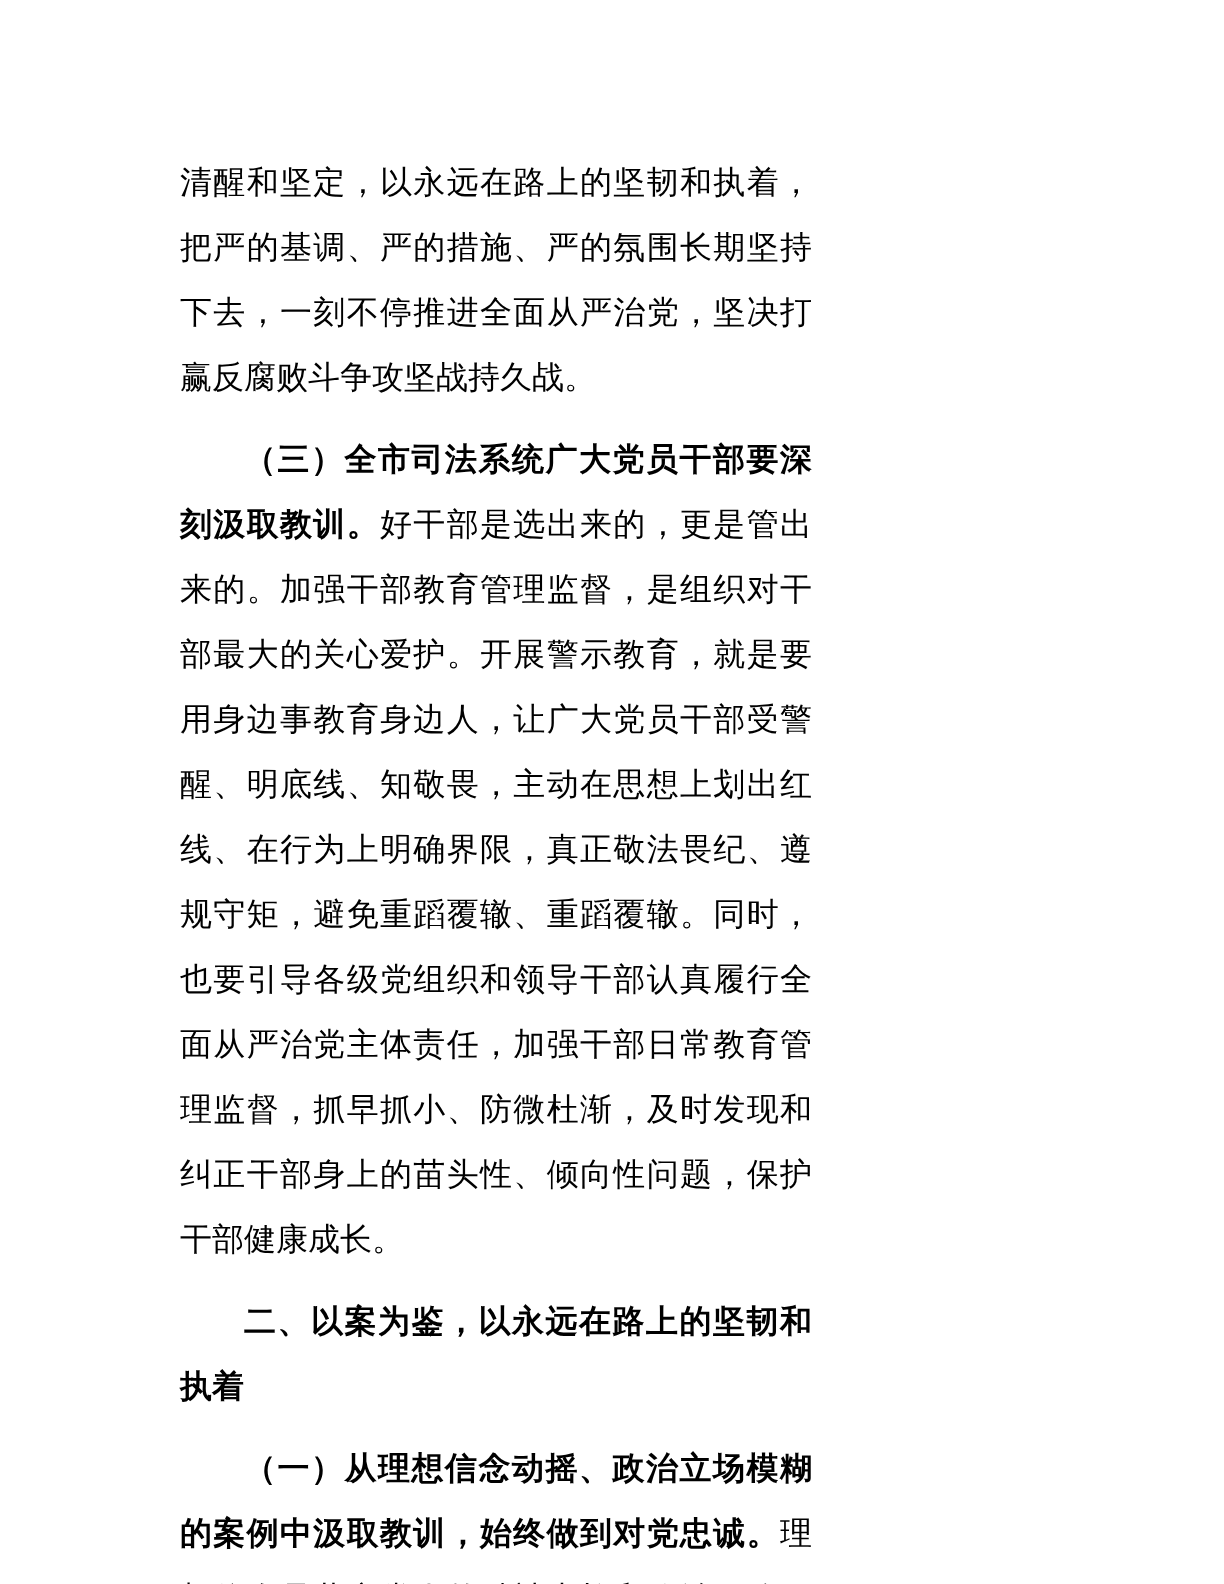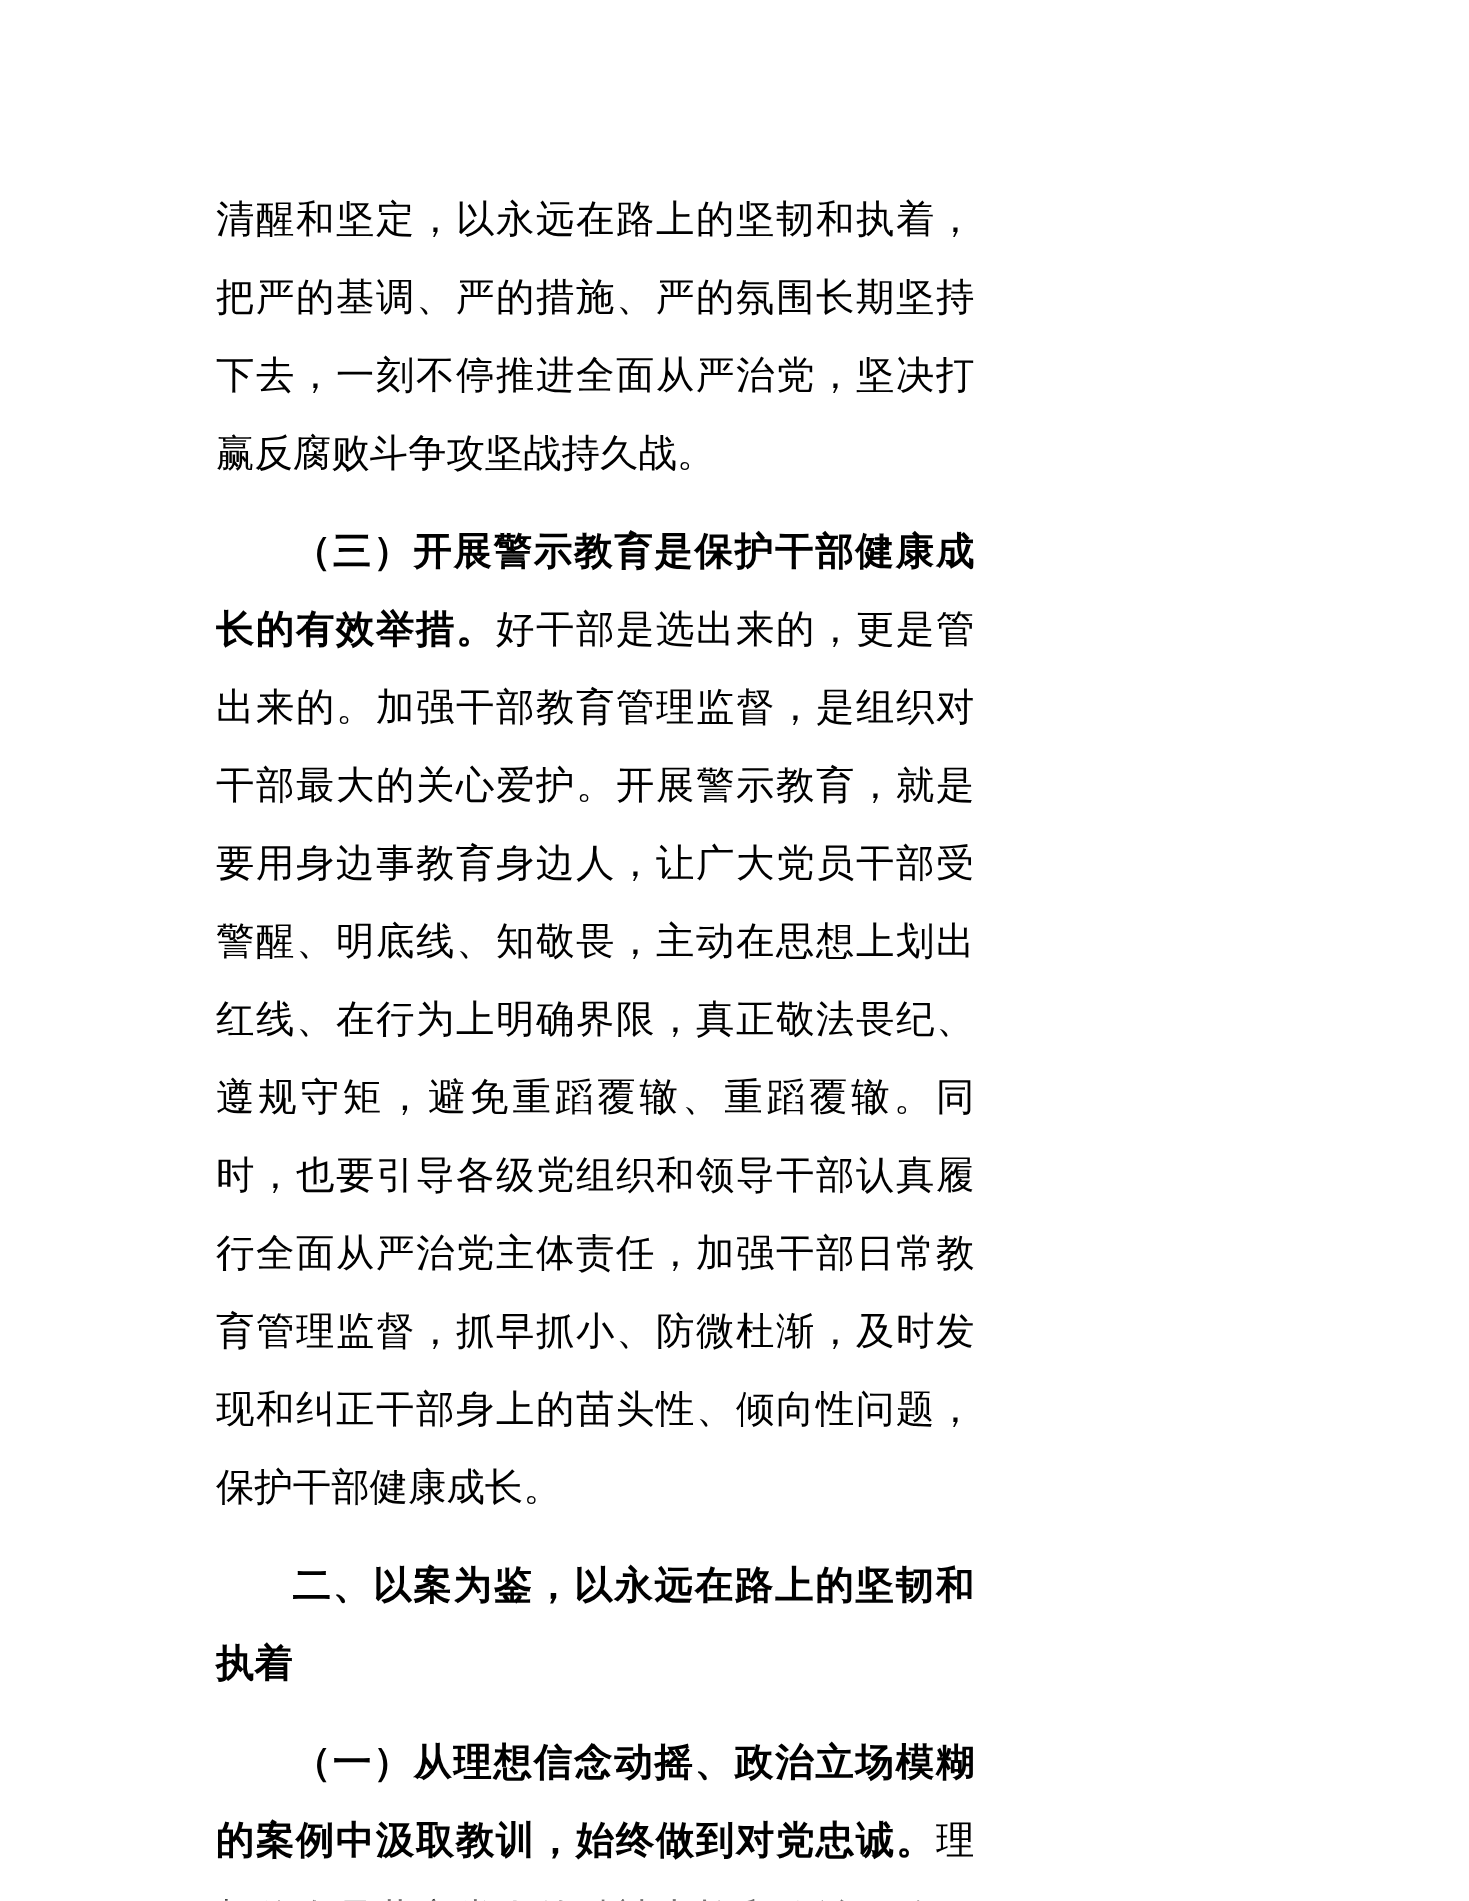--- a/index.html
+++ b/index.html
@@ -40,21 +40,21 @@
 </head>
 <body>
 
 <div class="page">
 
   <p class="para">
     <span class="run-regular">清醒和坚定，以永远在路上的坚韧和执着，把严的基调、严的措施、严的氛围长期坚持下去，一刻不停推进全面从严治党，坚决打赢反腐败斗争攻坚战持久战。</span>
   </p>
 
   <p class="para indent">
-    <span class="run-bold">（三）开展警示教育是保护干部健康成长的有效举措。</span><span class="run-regular">好干部是选出来的，更是管出来的。加强干部教育管理监督，是组织对干部最大的关心爱护。开展警示教育，就是要用身边事教育身边人，让广大党员干部受警醒、明底线、知敬畏，主动在思想上划出红线、在行为上明确界限，真正敬法畏纪、遵规守矩，避免重蹈覆辙、重蹈覆辙。同时，也要引导各级党组织和领导干部认真履行全面从严治党主体责任，加强干部日常教育管理监督，抓早抓小、防微杜渐，及时发现和纠正干部身上的苗头性、倾向性问题，保护干部健康成长。</span>
+    <span class="run-bold">（三）全市司法系统广大党员干部要深刻汲取教训。</span><span class="run-regular">好干部是选出来的，更是管出来的。加强干部教育管理监督，是组织对干部最大的关心爱护。开展警示教育，就是要用身边事教育身边人，让广大党员干部受警醒、明底线、知敬畏，主动在思想上划出红线、在行为上明确界限，真正敬法畏纪、遵规守矩，避免重蹈覆辙、重蹈覆辙。同时，也要引导各级党组织和领导干部认真履行全面从严治党主体责任，加强干部日常教育管理监督，抓早抓小、防微杜渐，及时发现和纠正干部身上的苗头性、倾向性问题，保护干部健康成长。</span>
   </p>
 
   <p class="para indent">
     <span class="run-bold">二、以案为鉴，以永远在路上的坚韧和执着</span>
   </p>
 
 
   <p class="para indent">
     <span class="run-bold">（一）从理想信念动摇、政治立场模糊的案例中汲取教训，始终做到对党忠诚。</span><span class="run-regular">理想信念是共产党人的精神支柱和政治灵魂。警示教育片中的一些党员干部，之所以走上违纪违法的道</span>
   </p>

